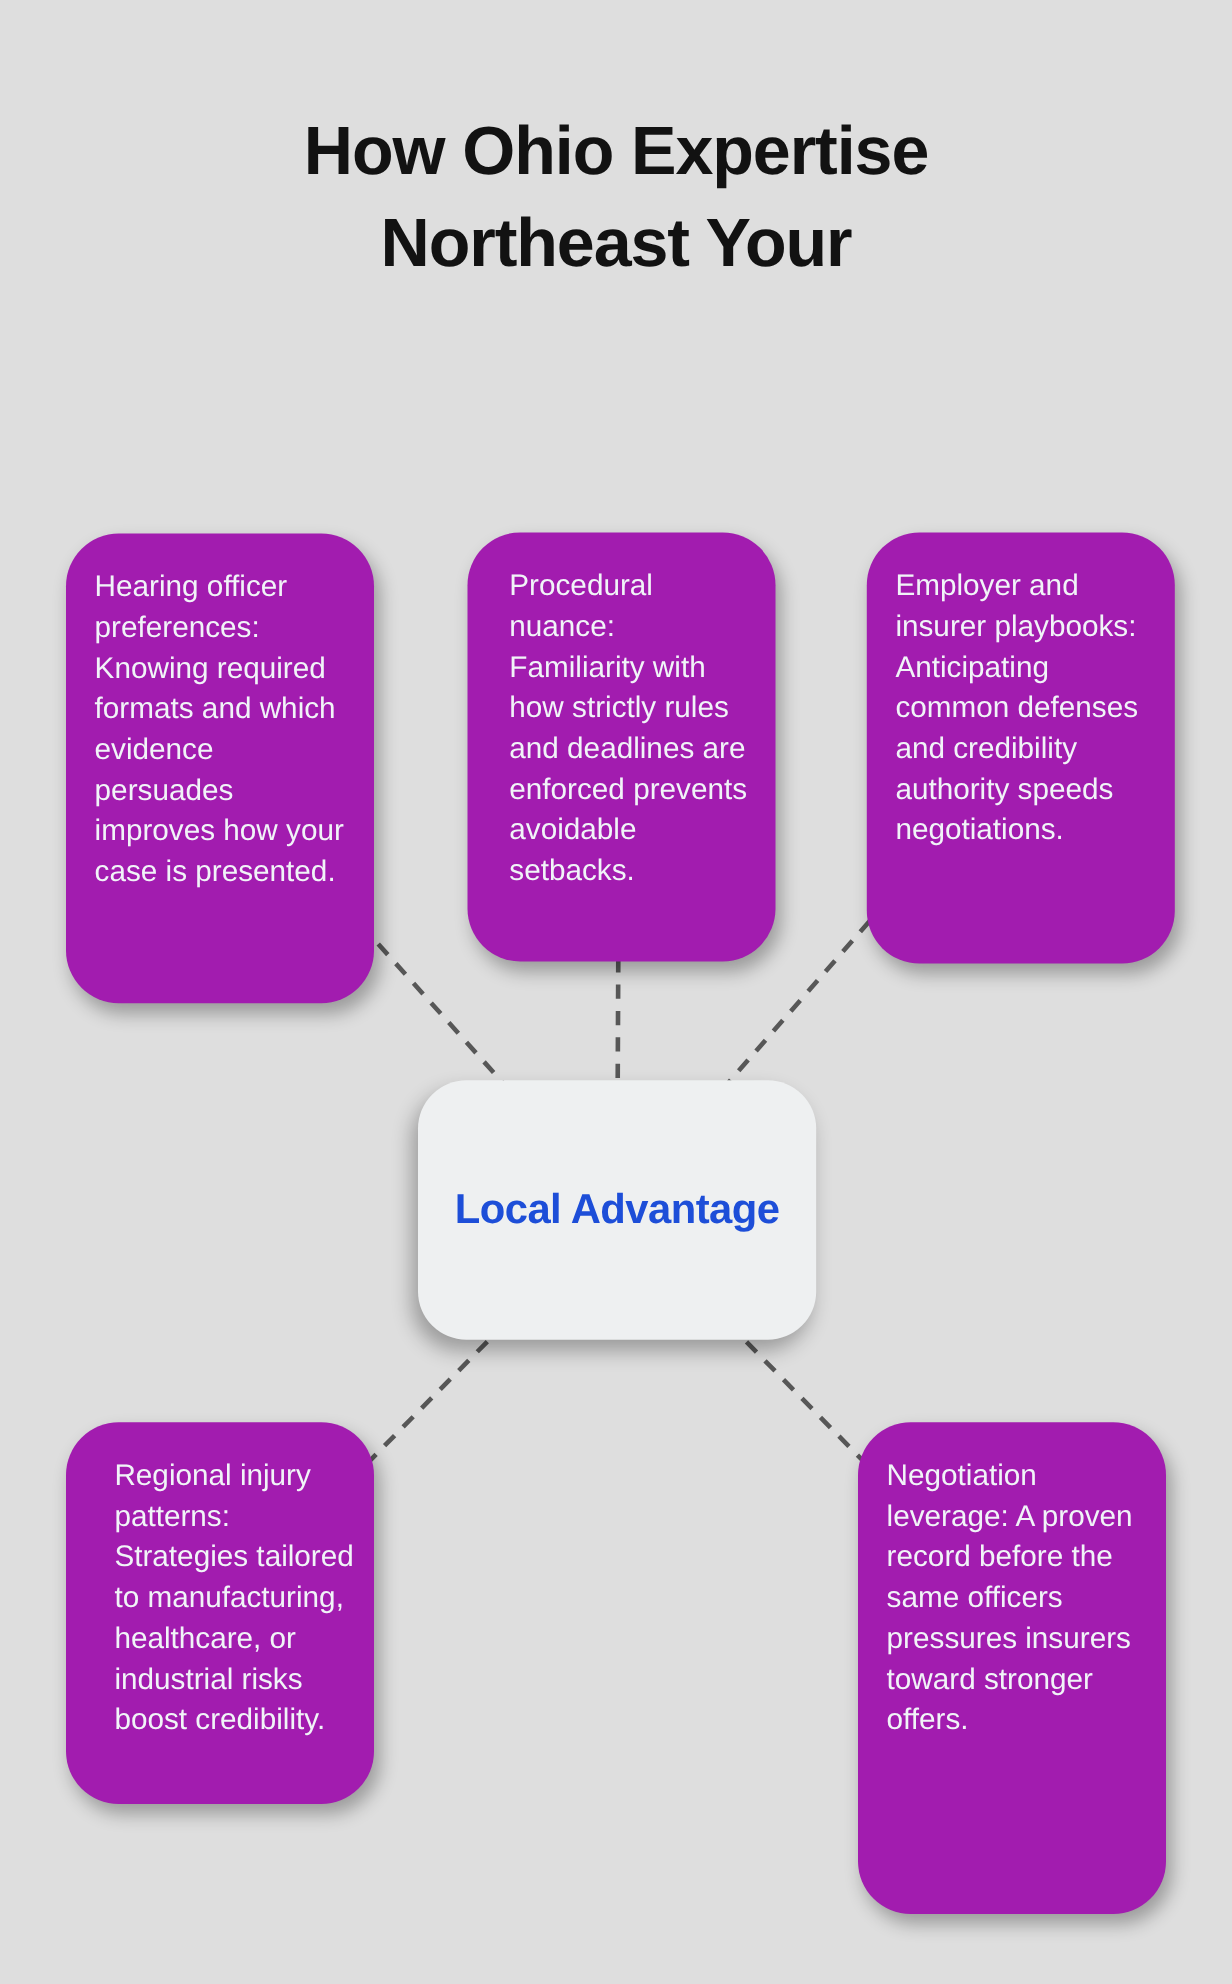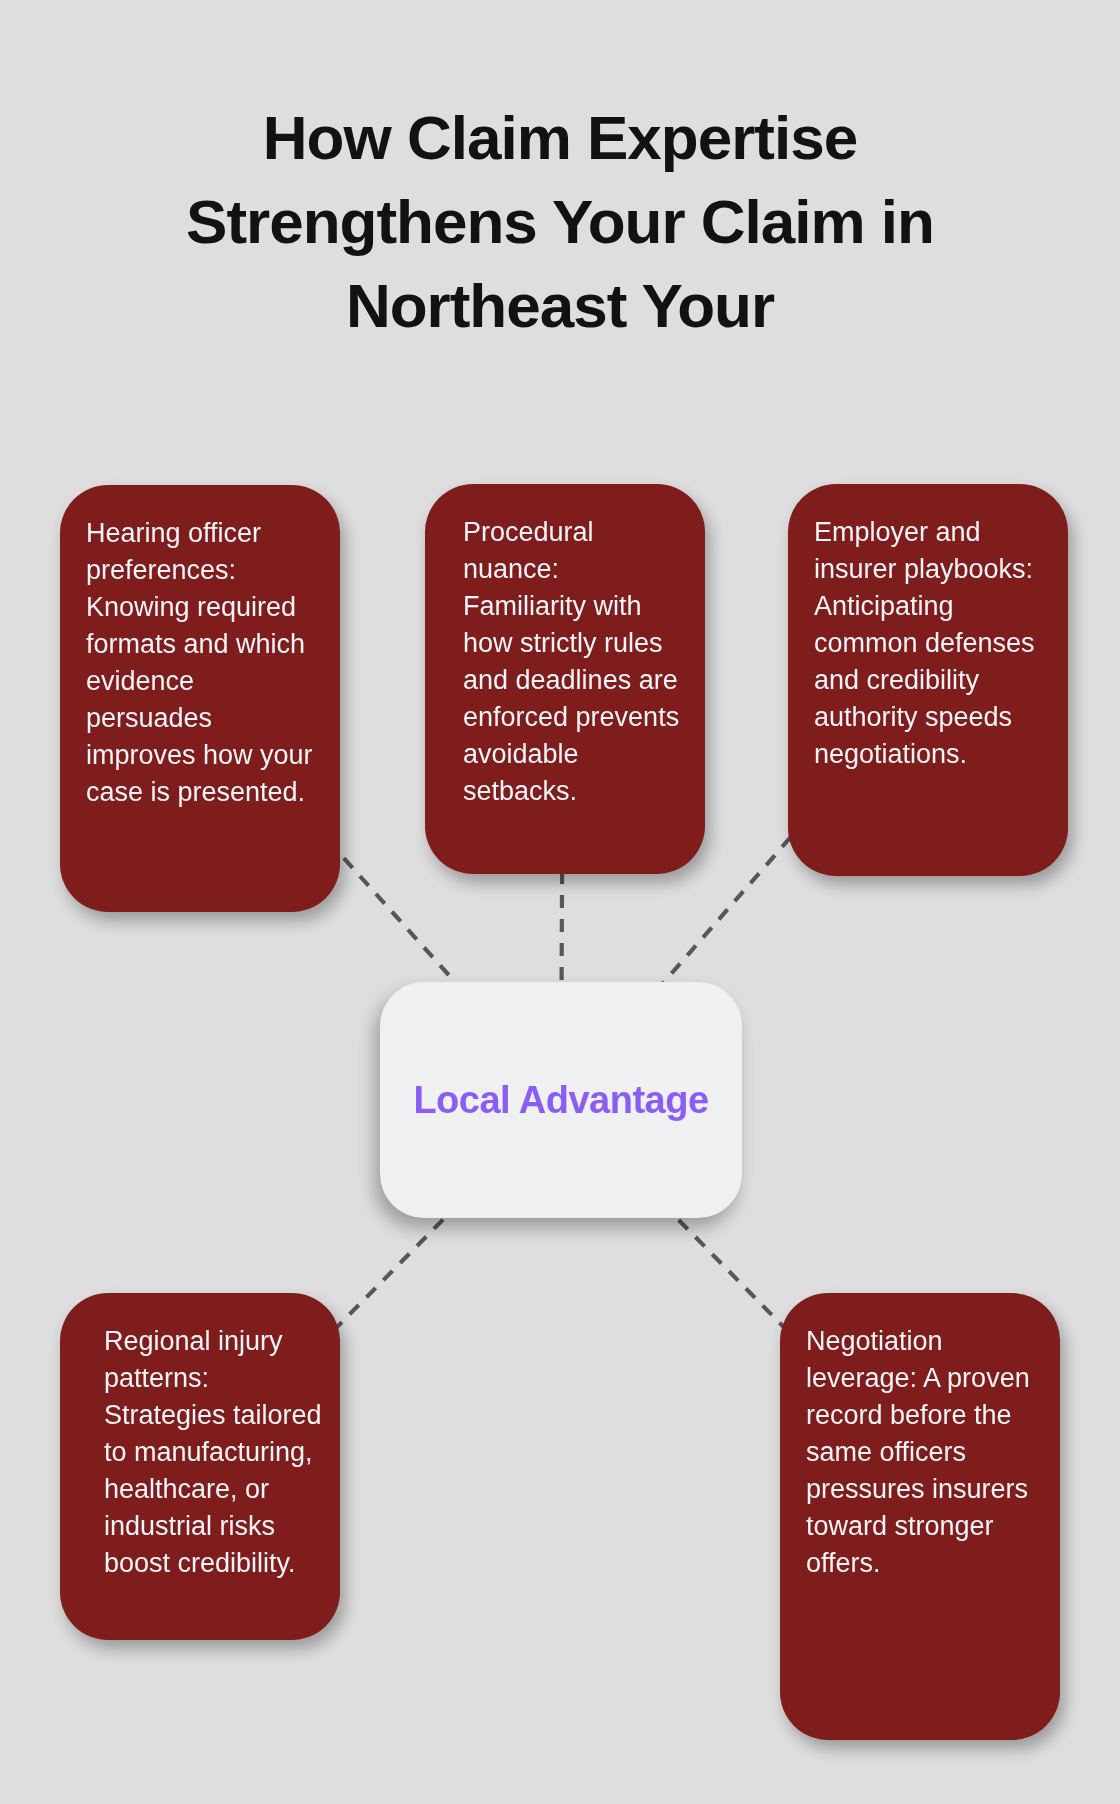--- a/index.html
+++ b/index.html
@@ -25,21 +25,21 @@
     position:absolute;left:0;top:0;width:1120px;height:1804px;
   }
   .connectors line{
     stroke:#575757;
     stroke-width:4.2;
     stroke-dasharray:13 11;
   }
   .node{
     position:absolute;
     width:280px;
-    background:#7f1d1d;
+    background:#a21caf;
     border-radius:48px;
     box-shadow:5px 9px 16px rgba(0,0,0,0.30);
     box-sizing:border-box;
     padding:30px 18px 18px 26px;
     color:#f1f4f8;
     font-size:27px;
     line-height:37px;
   }
   .node-1{left:60px; top:485px; height:427px;}
   .node-2{left:425px;top:484px; height:390px;padding-left:38px;}
@@ -49,35 +49,34 @@
   .center-node{
     position:absolute;
     left:380px;top:982px;
     width:362px;height:236px;
     background:#eef0f1;
     border-radius:44px;
     box-shadow:-5px 10px 18px rgba(0,0,0,0.30);
     display:flex;align-items:center;justify-content:center;
   }
   .center-label{
-    color:#8b5cf6;
+    color:#1d4ed8;
     font-size:38px;
     font-weight:bold;
     letter-spacing:-0.5px;
     text-align:center;
   }
 </style>
 </head>
 <body>
 
 <div class="canvas">
 
   <div class="title">
-    <div>How Claim Expertise</div>
-    <div>Strengthens Your Claim in</div>
+    <div>How Ohio Expertise</div>
     <div>Northeast Your</div>
   </div>
 
   <svg class="connectors" viewBox="0 0 1120 1804" xmlns="http://www.w3.org/2000/svg">
     <line x1="561" y1="1100" x2="200" y2="698"></line>
     <line x1="561" y1="1100" x2="563" y2="679"></line>
     <line x1="561" y1="1100" x2="928" y2="680"></line>
     <line x1="561" y1="1100" x2="200" y2="1466"></line>
     <line x1="561" y1="1100" x2="920" y2="1466"></line>
   </svg>

